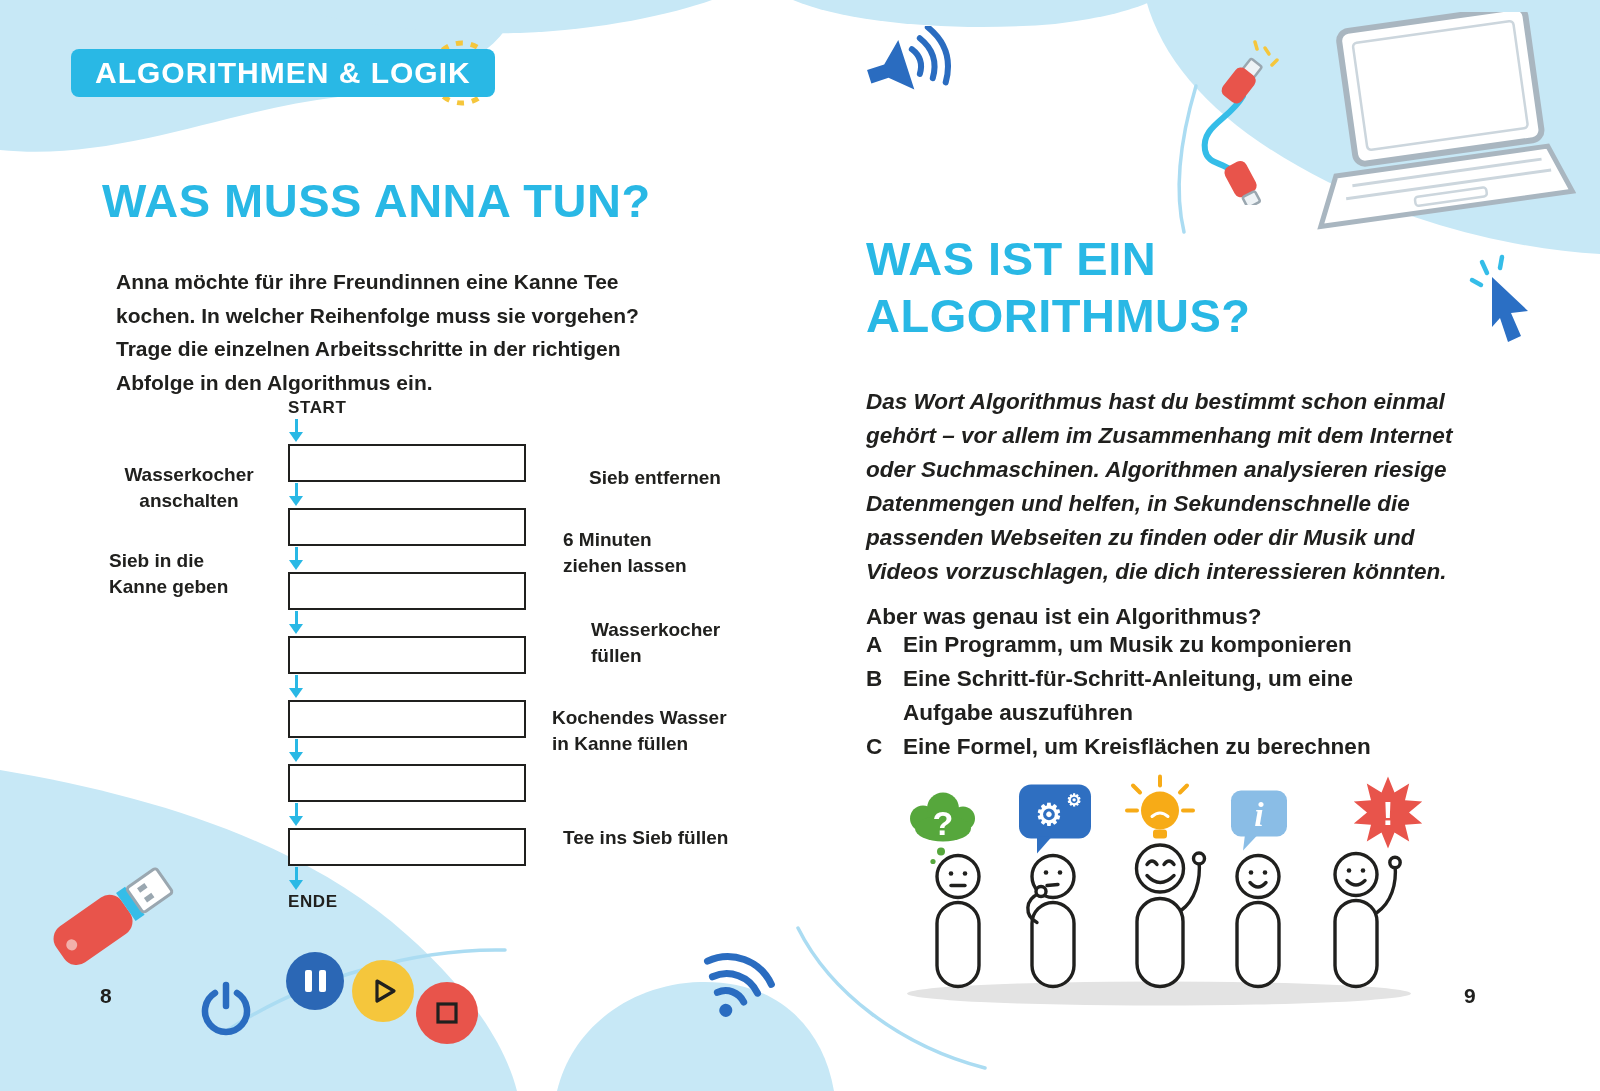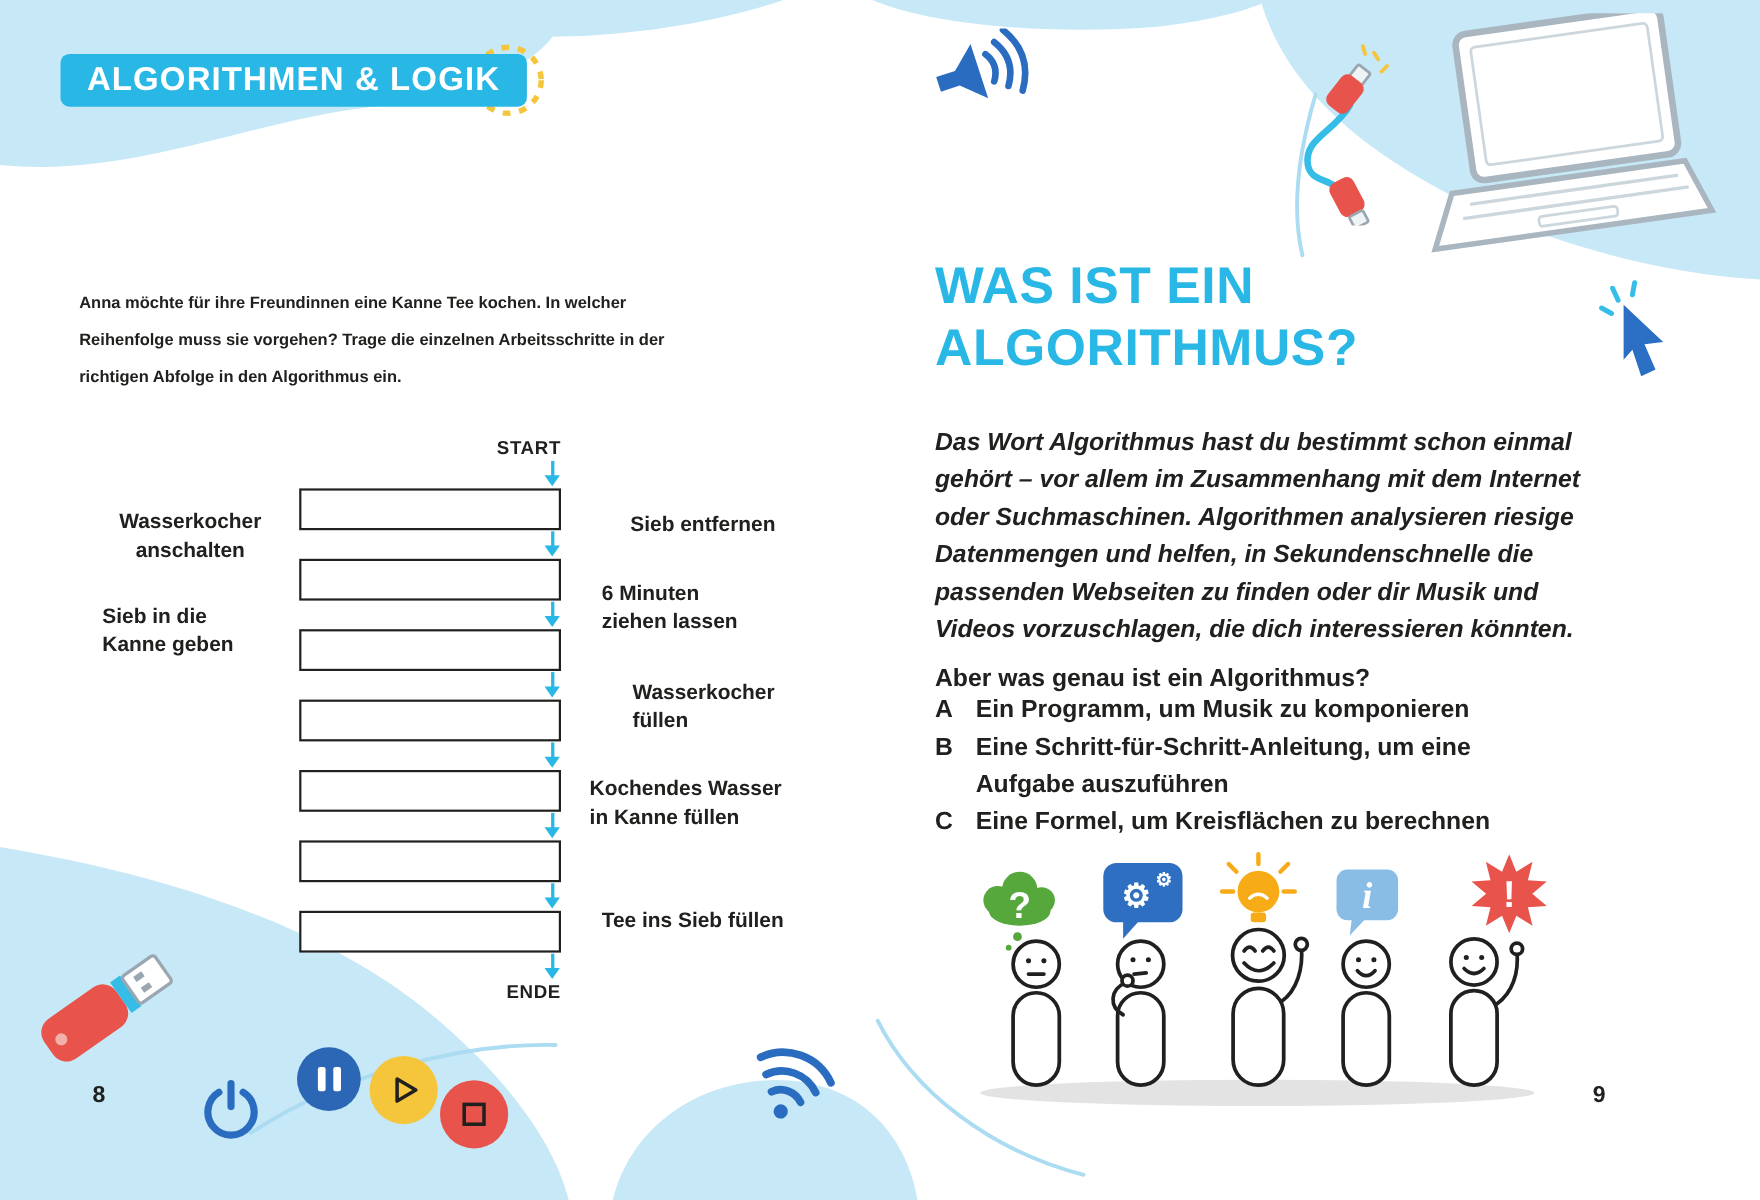--- a/index.html
+++ b/index.html
@@ -16,48 +16,48 @@
   }
   *{box-sizing:border-box;}
   html,body{margin:0;padding:0;background:#fff;}
   .spread{
     position:relative;width:1600px;height:1091px;overflow:hidden;background:#fff;
     font-family:"Liberation Sans",sans-serif;color:var(--ink);font-weight:700;
   }
   .bg{position:absolute;left:0;top:0;width:1600px;height:1091px;}
   .blob{fill:var(--light-blue);}
   .deco-line{stroke:#abdcf2;stroke-width:3.5;fill:none;stroke-linecap:round;}
-  .page{position:absolute;top:0;width:800px;height:1091px;}
+  .page{position:absolute;top:0;width:800px;height:1091px;margin-left:16px;}
   .page-left{left:0;}
   .page-right{left:780px;}
 
   .badge{
     position:absolute;left:55px;top:49px;height:48px;line-height:48px;
     background:var(--cyan);color:#fff;font-size:30px;letter-spacing:1px;
     padding:0 24px;border-radius:8px;white-space:nowrap;
   }
   .big-title{
     position:absolute;margin:0;color:var(--cyan);font-size:47px;line-height:57px;
     letter-spacing:0.5px;white-space:pre-line;
   }
   .left-title{left:86px;top:172px;}
   .right-title{left:70px;top:230px;}
 
-  .intro{position:absolute;left:72px;top:244px;width:576px;font-size:15px;line-height:33.5px;}
+  .intro{position:absolute;left:100px;top:244px;width:576px;font-size:21px;line-height:33.5px;}
   .paragraph{position:absolute;left:70px;top:362px;width:602px;font-size:22.5px;line-height:34px;font-style:italic;}
   .question{position:absolute;left:70px;top:581px;font-size:22.5px;text-align:center;}
 
   .options{position:absolute;left:70px;top:628px;width:560px;}
   .option-row{display:flex;font-size:22.5px;line-height:34px;}
   .option-letter{width:37px;flex:0 0 37px;}
   .option-text{width:505px;}
 
   .flowchart{
     position:absolute;left:272px;top:398px;width:238px;
-    display:flex;flex-direction:column;align-items:flex-end;
+    display:flex;flex-direction:column;align-items:flex-start;
   }
   .fc-terminal{font-size:17px;letter-spacing:0.6px;}
   .fc-box{width:238px;height:38px;border:2px solid var(--ink);background:#fff;}
   .fc-arrow{width:16px;height:24px;position:relative;margin:1px 0;}
   .fc-arrow::before{content:"";position:absolute;left:6.5px;top:0;width:3px;height:15px;background:var(--cyan);}
   .fc-arrow::after{content:"";position:absolute;left:1px;top:13px;width:0;height:0;
     border-left:7px solid transparent;border-right:7px solid transparent;border-top:10px solid var(--cyan);}
   .fc-label{position:absolute;font-size:19px;line-height:26px;white-space:pre-line;}
 
   .page-num{position:absolute;font-size:21px;}
@@ -90,20 +90,21 @@
     <path class="deco-line" d="M228,1030 C310,976 420,948 505,950"></path>
     <path class="deco-line" d="M798,928 C830,992 900,1046 985,1068"></path>
     <path class="deco-line" d="M1196,86 C1180,140 1174,190 1184,232"></path>
     <circle cx="462" cy="73" r="30" fill="none" stroke="#f5c63c" stroke-width="5" stroke-dasharray="7 8"></circle>
   </svg>
 
   <section class="page page-left">
 
     <div class="badge">ALGORITHMEN &amp; LOGIK</div>
 
+    <h1 class="big-title left-title">WAS MUSS ANNA TUN?</h1>
 
     <p class="intro">Anna möchte für ihre Freundinnen eine Kanne Tee kochen. In welcher Reihenfolge muss sie vorgehen? Trage die einzelnen Arbeitsschritte in der richtigen Abfolge in den Algorithmus ein.</p>
 
     <div class="flowchart">
       <div class="fc-terminal">START</div>
       <div class="fc-arrow"></div>
       <div class="fc-box"></div>
       <div class="fc-arrow"></div>
       <div class="fc-box"></div>
       <div class="fc-arrow"></div>

